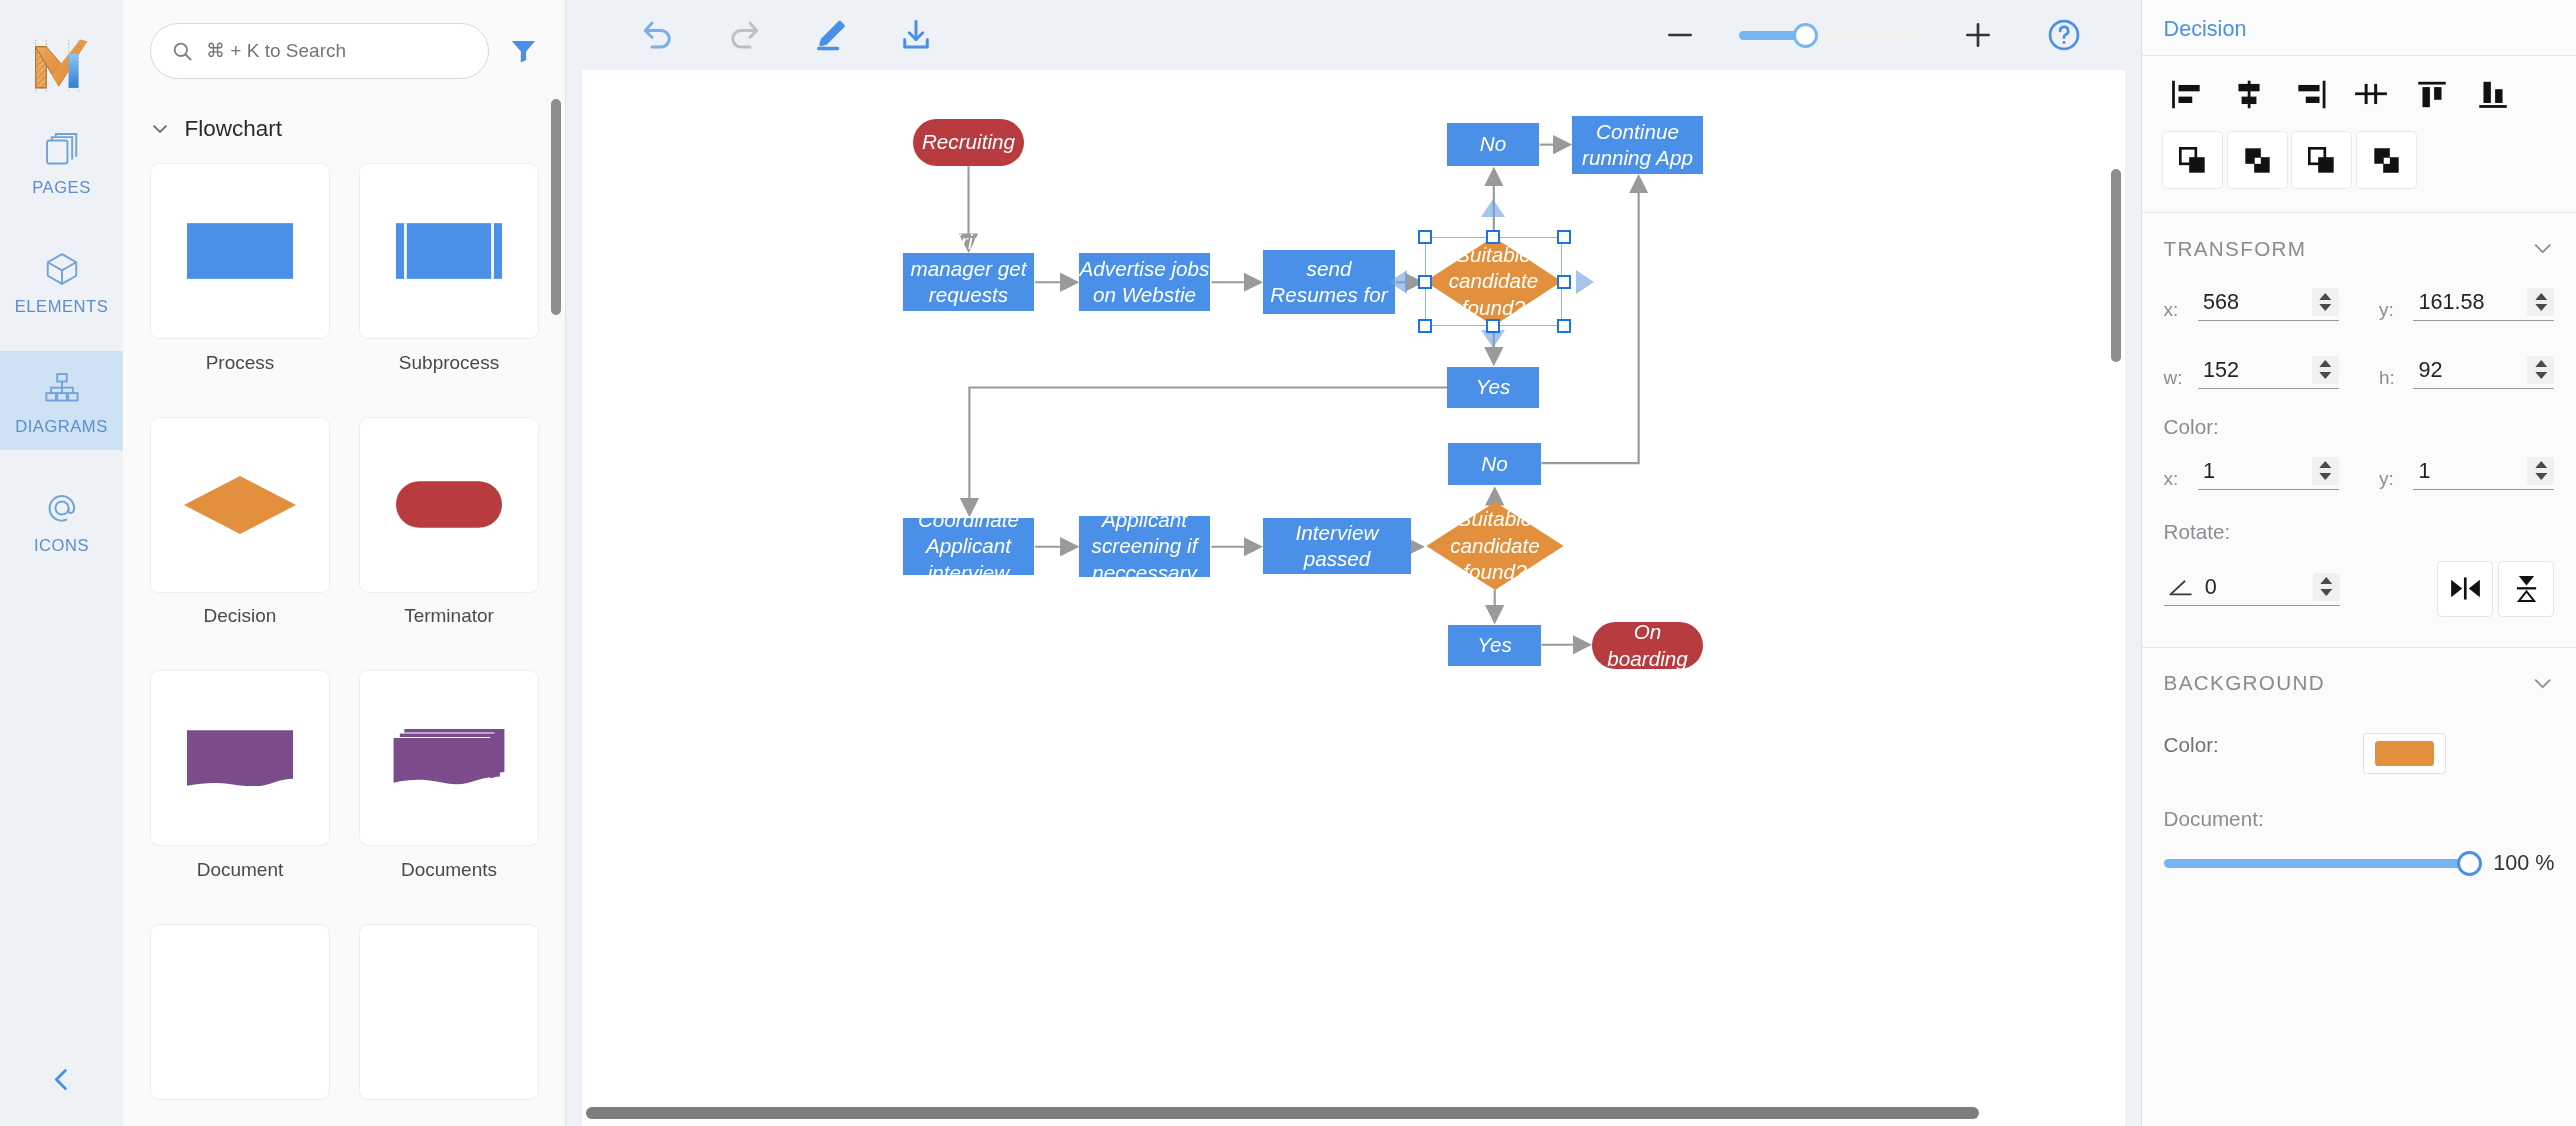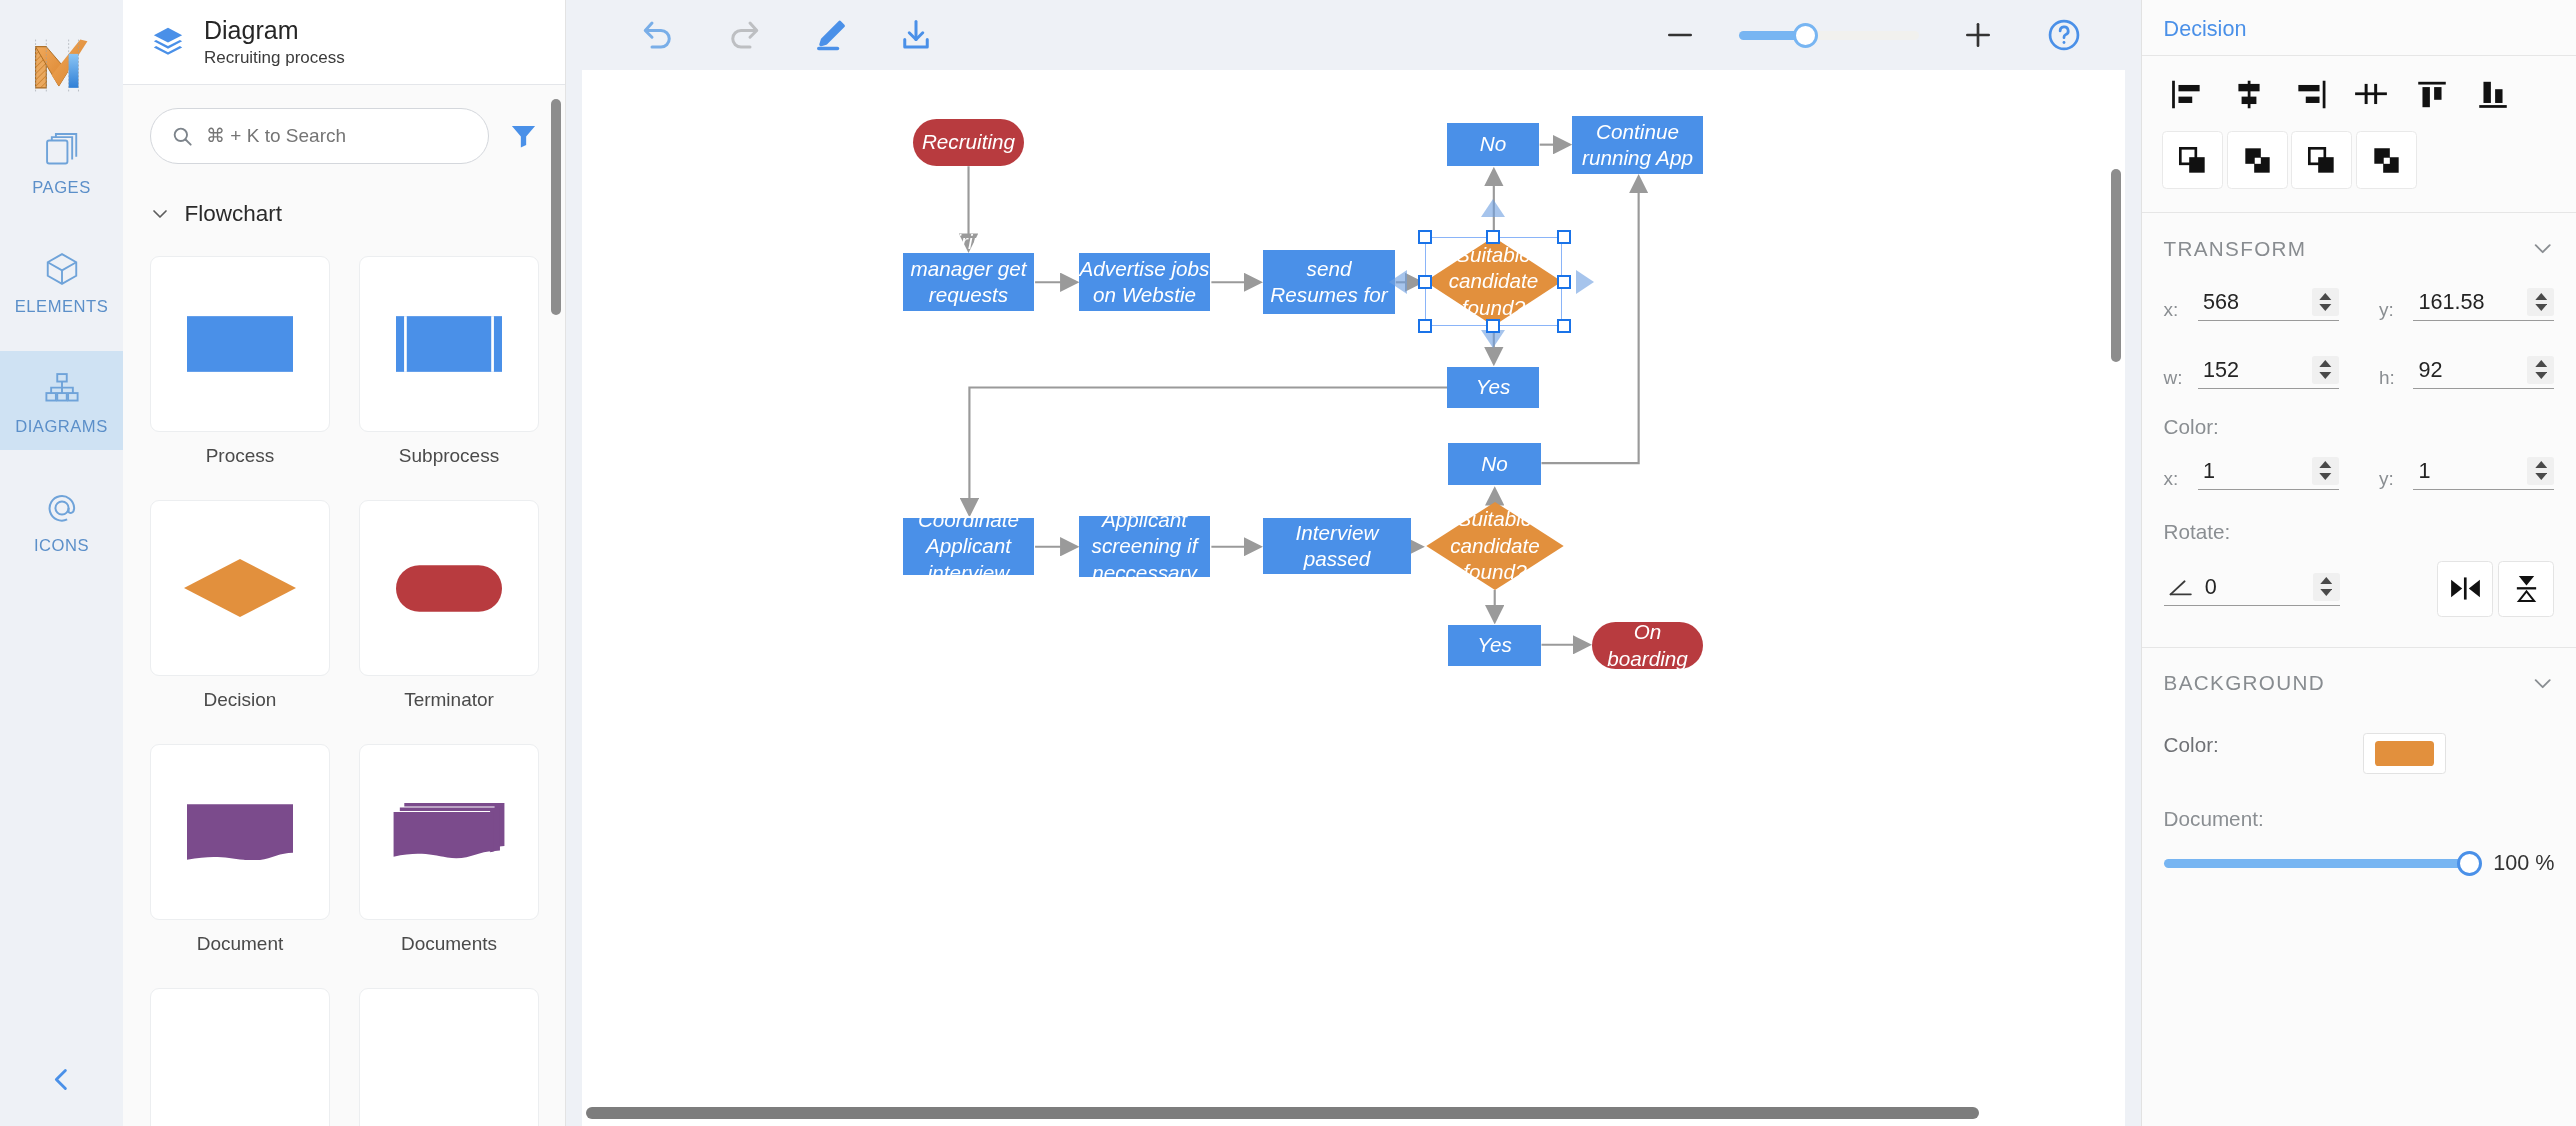--- a/index.html
+++ b/index.html
@@ -55,21 +55,21 @@
     background: transparent; width: 100%; font-family: "Liberation Sans", sans-serif;
   }
   .sp-group {
     display: flex; align-items: center; gap: 14.4px; padding: 31px 0 12.6px 27px;
   }
   .sp-group-name { font-size: 22.5px; color: #2a2a2a; }
   .sp-grid {
     display: grid; grid-template-columns: repeat(2, 180px); gap: 5.4px 29px;
     padding: 9px 0 9px 27px; overflow: hidden; flex: 1;
   }
-  .sp-cell { display: flex; flex-direction: column; align-items: center; cursor: pointer; margin-top: 8px; }
+  .sp-cell { display: flex; flex-direction: column; align-items: center; cursor: pointer; }
   .sp-tile {
     width: 180px; height: 176px; background: #fff; border: 0.9px solid #eceef0;
     border-radius: 9px; display: flex; align-items: center; justify-content: center;
   }
   .sp-cap { font-size: 19px; color: #4a4a4a; margin-top: 12.6px; margin-bottom: 20px; }
   .sp-scroll {
     position: absolute; right: 3.6px; top: 99px; width: 10px; height: 216px;
     background: #8d8d8d; border-radius: 5.4px;
   }
 
@@ -248,33 +248,20 @@
       <span>
         <svg width="27" height="31" viewBox="0 0 20 24" fill="none" stroke="#4a90e8" stroke-width="2.2" stroke-linecap="round" stroke-linejoin="round">
           <polyline points="13,5 6,12 13,19"></polyline>
         </svg>
       </span>
     </div>
   </div>
 
   <div class="shapepanel">
 
-    <div class="sp-header">
-      <span>
-        <svg width="36" height="34" viewBox="0 0 24 24" fill="#4a90e8">
-          <path d="M12 2 22 7.2 12 12.4 2 7.2z"></path>
-          <path d="M12 14.9 3.6 10.6 2 11.5 12 16.7 22 11.5l-1.6-.9z"></path>
-          <path d="M12 19.2 3.6 14.9 2 15.8 12 21 22 15.8l-1.6-.9z"></path>
-        </svg>
-      </span>
-      <div>
-        <div class="sp-title">Diagram</div>
-        <div class="sp-sub">Recruiting process</div>
-      </div>
-    </div>
 
     <div class="sp-search-row">
       <div class="sp-search">
         <span>
           <svg width="22.5" height="22.5" viewBox="0 0 24 24" fill="none" stroke="#7d848b" stroke-width="2">
             <circle cx="10.5" cy="10.5" r="6.6"></circle>
               <line x1="15.5" y1="15.5" x2="21" y2="21" stroke-linecap="round"></line>
           </svg>
         </span>
         <input type="text" placeholder="⌘ + K to Search" style="">

